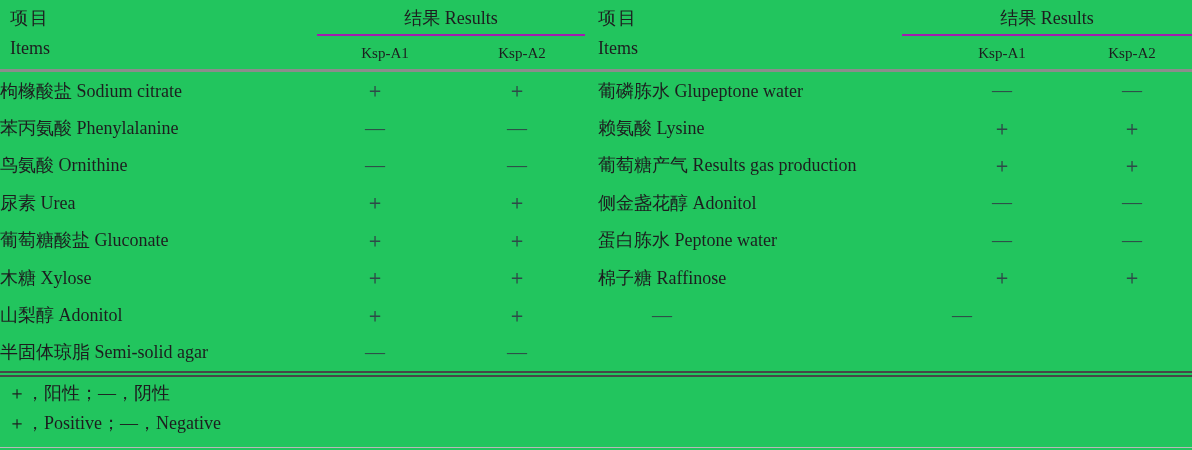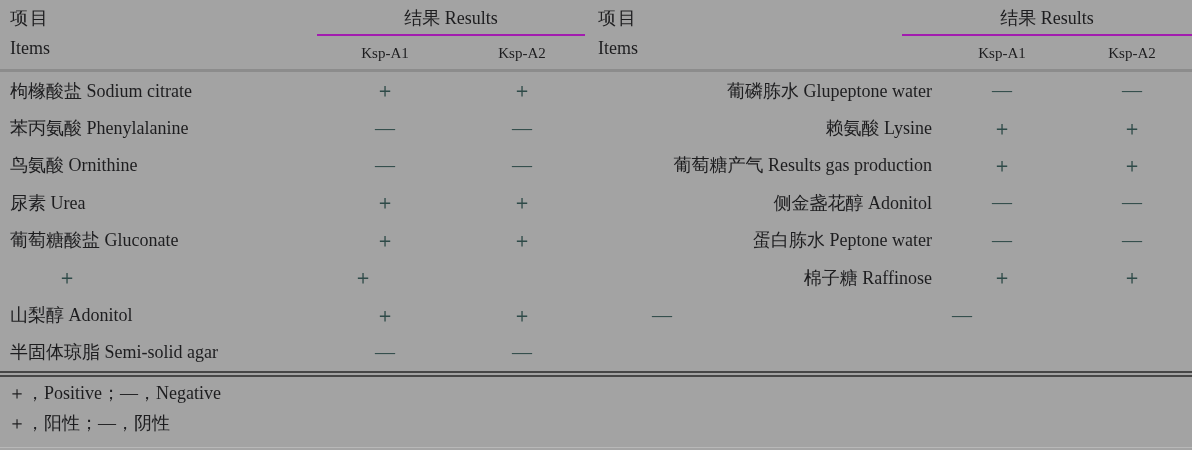--- a/index.html
+++ b/index.html
@@ -1,17 +1,17 @@
 <!DOCTYPE html>
 <html><head>
 <meta charset="utf-8">
 <style>
   html,body { margin:0; padding:0; background:#ffffff; }
   .page {
-    position:relative; width:1192px; height:450px; background:#a3a3a3;
+    position:relative; width:1192px; height:450px; background:#22c55e;
     font-family:"Liberation Serif","DejaVu Serif",serif; color:#1d1d1f;
     overflow:hidden;
   }
   .half { position:absolute; top:0; height:450px; }
   .half-left  { left:0;     width:592px; }
   .half-right { left:592px; width:600px; }
 
   .item-hdr { position:absolute; top:3px; font-size:18px; }
   .half-left  .item-hdr { left:10px; }
   .half-right .item-hdr { left:6px; }
@@ -32,22 +32,22 @@
   .half-left  .sp-item { width:318px; flex:0 0 auto; }
   .half-left  .c1 { width:134px; flex:0 0 auto; text-align:center; }
   .half-left  .c2 { flex:1; text-align:center; }
   .half-right .sp-item { width:340px; flex:0 0 auto; }
   .half-right .c1 { width:140px; flex:0 0 auto; text-align:center; }
   .half-right .c2 { flex:1; text-align:center; }
 
   .tbody { position:absolute; top:72px; left:0; right:0; }
   .row { height:37.4px; font-size:18px; }
   .cell-item { overflow:hidden; white-space:nowrap; }
-  .half-left  .cell-item { width:308px; padding-left:10px; flex:0 0 auto; }
-  .half-right .cell-item { width:334px; padding-left:6px;  flex:0 0 auto;text-align:right; }
+  .half-left  .cell-item { width:308px; flex:0 0 auto; }
+  .half-right .cell-item { width:334px; padding-left:6px;  flex:0 0 auto; }
   .sym { font-size:20px; color:#2e4a48; }
 
   .rule-heavy  { position:absolute; top:69px;  left:0; width:100%; height:3px; background:#8c8c8c; }
   .rule-double { position:absolute; top:371px; left:0; width:100%; height:6px;
                  border-top:2px solid #474747; border-bottom:2px solid #474747; box-sizing:border-box; }
   .rule-faint  { position:absolute; top:447px; left:0; width:100%; height:1px; background:#b8b8b8; }
 
   .footnotes { position:absolute; left:8px; top:379px; font-size:18px; line-height:29.5px; }
 </style>
 </head>
@@ -87,20 +87,21 @@
         <div class="cell-item">尿素 Urea</div>
         <div class="c1 sym">＋</div>
         <div class="c2 sym">＋</div>
       </div>
       <div class="row flexrow">
         <div class="cell-item">葡萄糖酸盐 Gluconate</div>
         <div class="c1 sym">＋</div>
         <div class="c2 sym">＋</div>
       </div>
       <div class="row flexrow">
+        <div class="cell-item">木糖 Xylose</div>
         <div class="c1 sym">＋</div>
         <div class="c2 sym">＋</div>
       </div>
       <div class="row flexrow">
         <div class="cell-item">山梨醇 Adonitol</div>
         <div class="c1 sym">＋</div>
         <div class="c2 sym">＋</div>
       </div>
       <div class="row flexrow">
         <div class="cell-item">半固体琼脂 Semi-solid agar</div>
@@ -158,17 +159,17 @@
         <div class="c2 sym">—</div>
       </div>
     </div>
   </div>
 
   <div class="rule-heavy"></div>
   <div class="rule-double"></div>
   <div class="rule-faint"></div>
 
   <div class="footnotes">
+    <div>＋，阳性；—，阴性</div>
     <div>＋，Positive；—，Negative</div>
-    <div>＋，阳性；—，阴性</div>
   </div>
 
 </div>
 
 </body></html>

